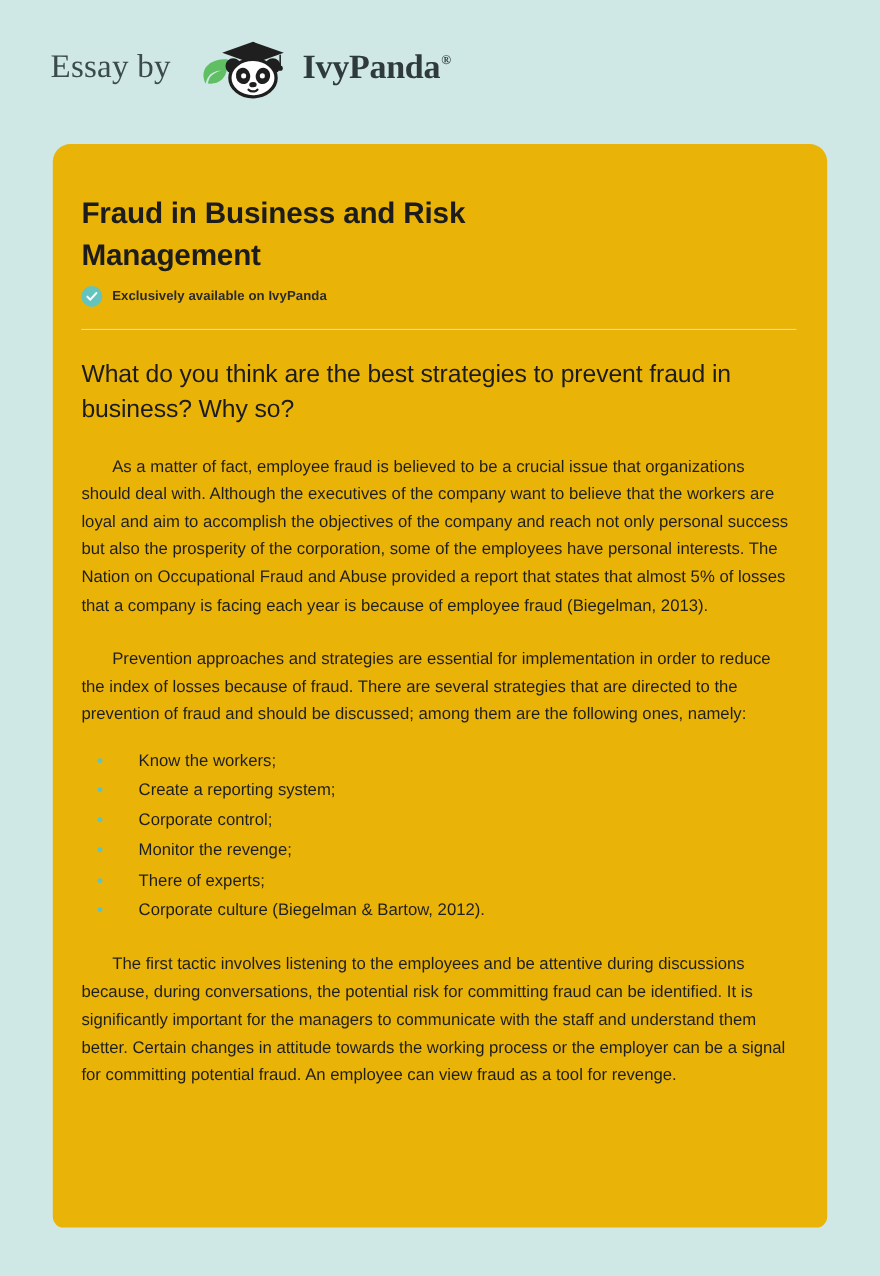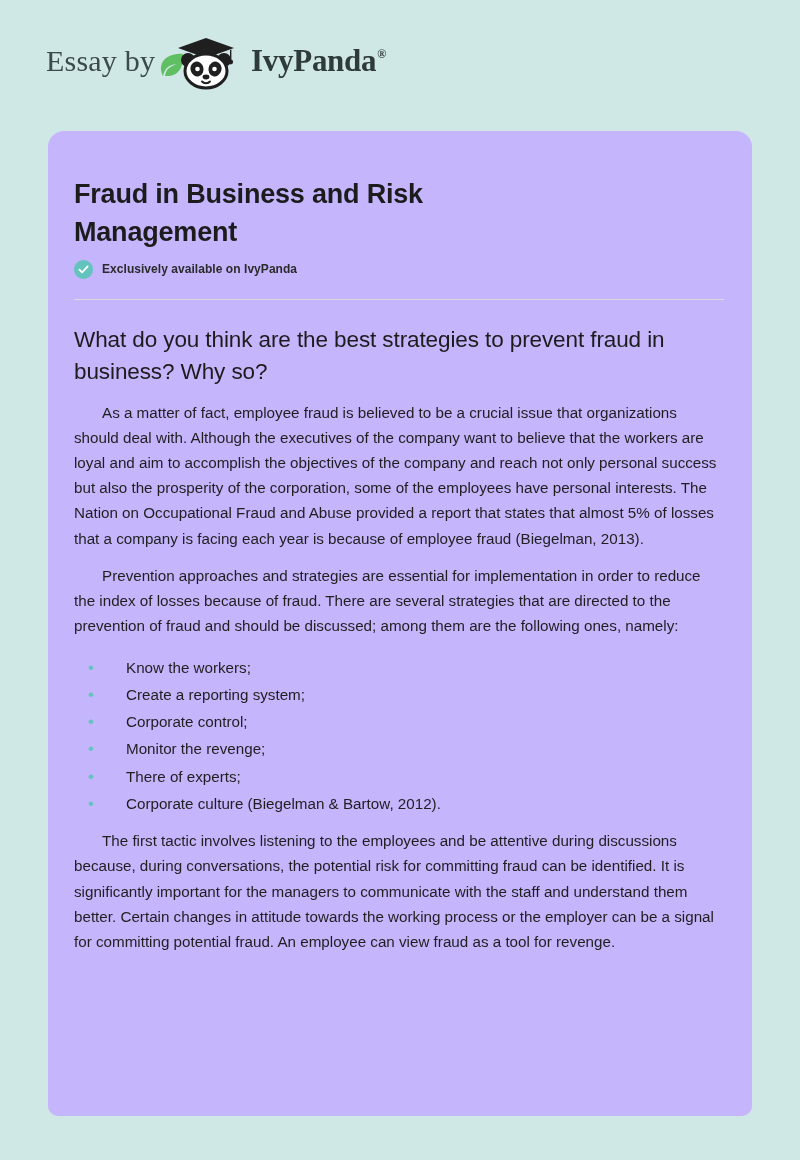--- a/index.html
+++ b/index.html
@@ -26,21 +26,21 @@
     align-items: center;
     padding: 36px 0 0 46px;
     height: 86px;
     box-sizing: border-box;
   }
   .brand-essayby {
     font-family: "Liberation Serif", serif;
     font-size: 30px;
     color: #3b4a4a;
     letter-spacing: 0.2px;
-    margin-right: 4px;
+    margin-right: 28px;
   }
   .brand-logo {
     display: flex;
     align-items: center;
   }
   .panda-mark {
     width: 86px;
     height: 62px;
     position: relative;
     margin-right: 6px;
@@ -76,21 +76,21 @@
     left: 1px;
   }
 
   
   .card {
     position: absolute;
     left: 48px;
     top: 131px;
     width: 704px;
     height: 985px;
-    background: #c4b5fd;
+    background: #eab308;
     border-radius: 16px 16px 10px 10px;
     box-sizing: border-box;
     padding: 44px 28px 0 26px;
     overflow: hidden;
   }
 
   .doc-title {
     font-size: 27px;
     line-height: 1.42;
     font-weight: bold;
@@ -136,21 +136,21 @@
     font-weight: normal;
     color: #1c1c1c;
     margin: 24px 0 0 0;
     letter-spacing: -0.1px;
   }
 
   .para {
     font-size: 15.2px;
     line-height: 1.66;
     color: #1f1f1f;
-    margin: 12px 0 0 0;
+    margin: 24px 0 0 0;
     text-indent: 28px;
     text-align: left;
   }
 
   ul.bullets {
     list-style: none;
     margin: 16px 0 0 0;
     padding: 0;
   }
   ul.bullets li {

